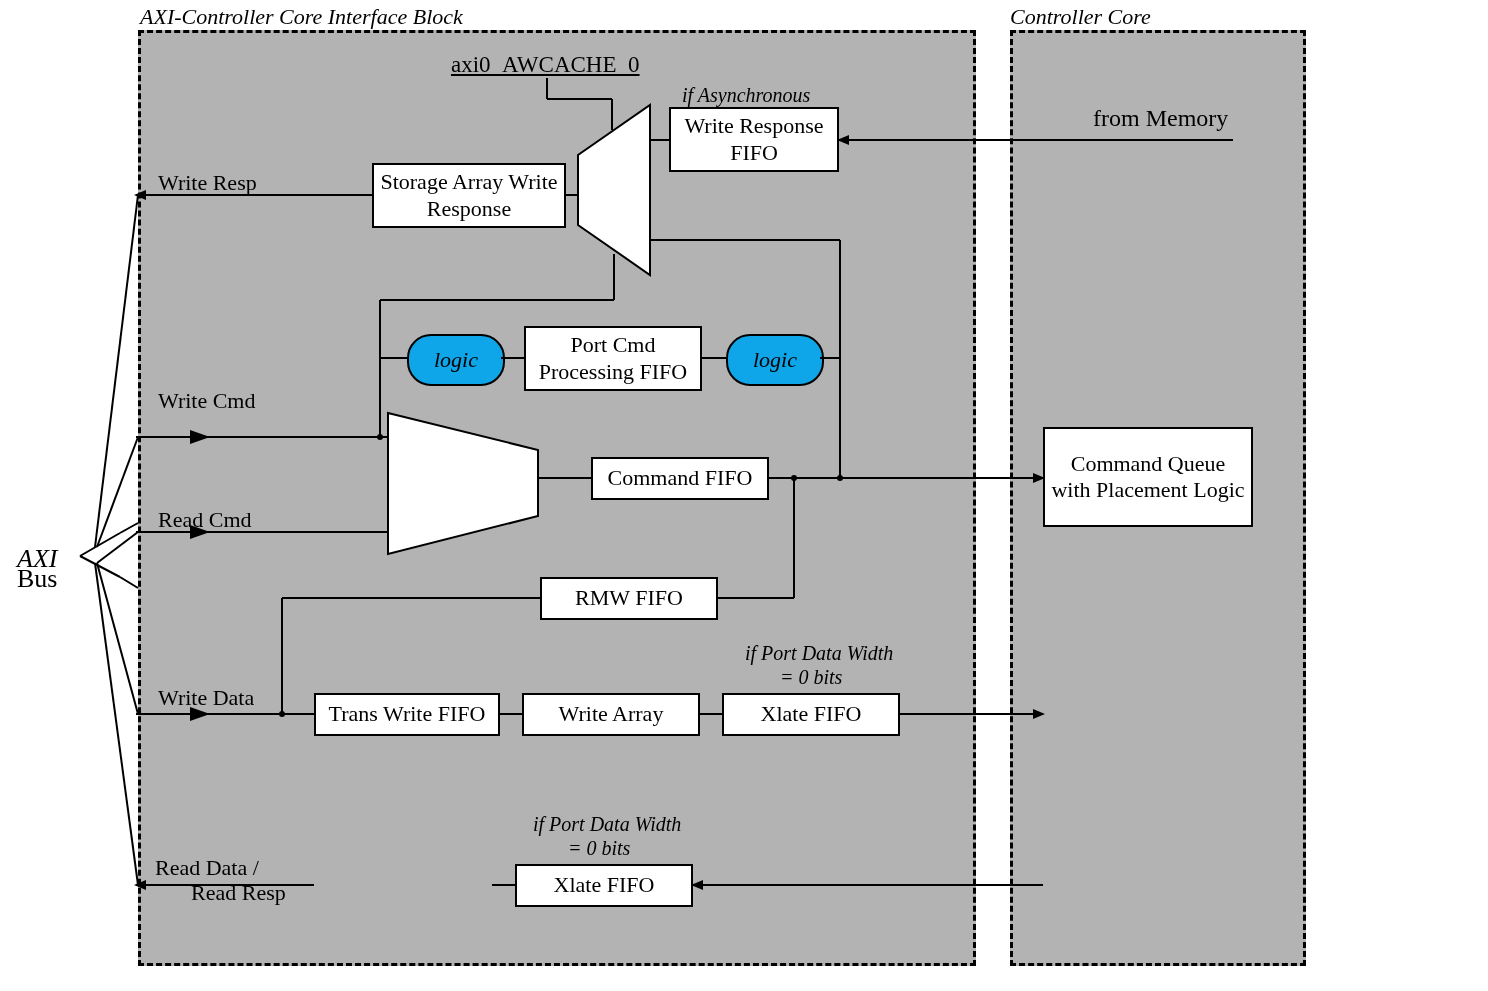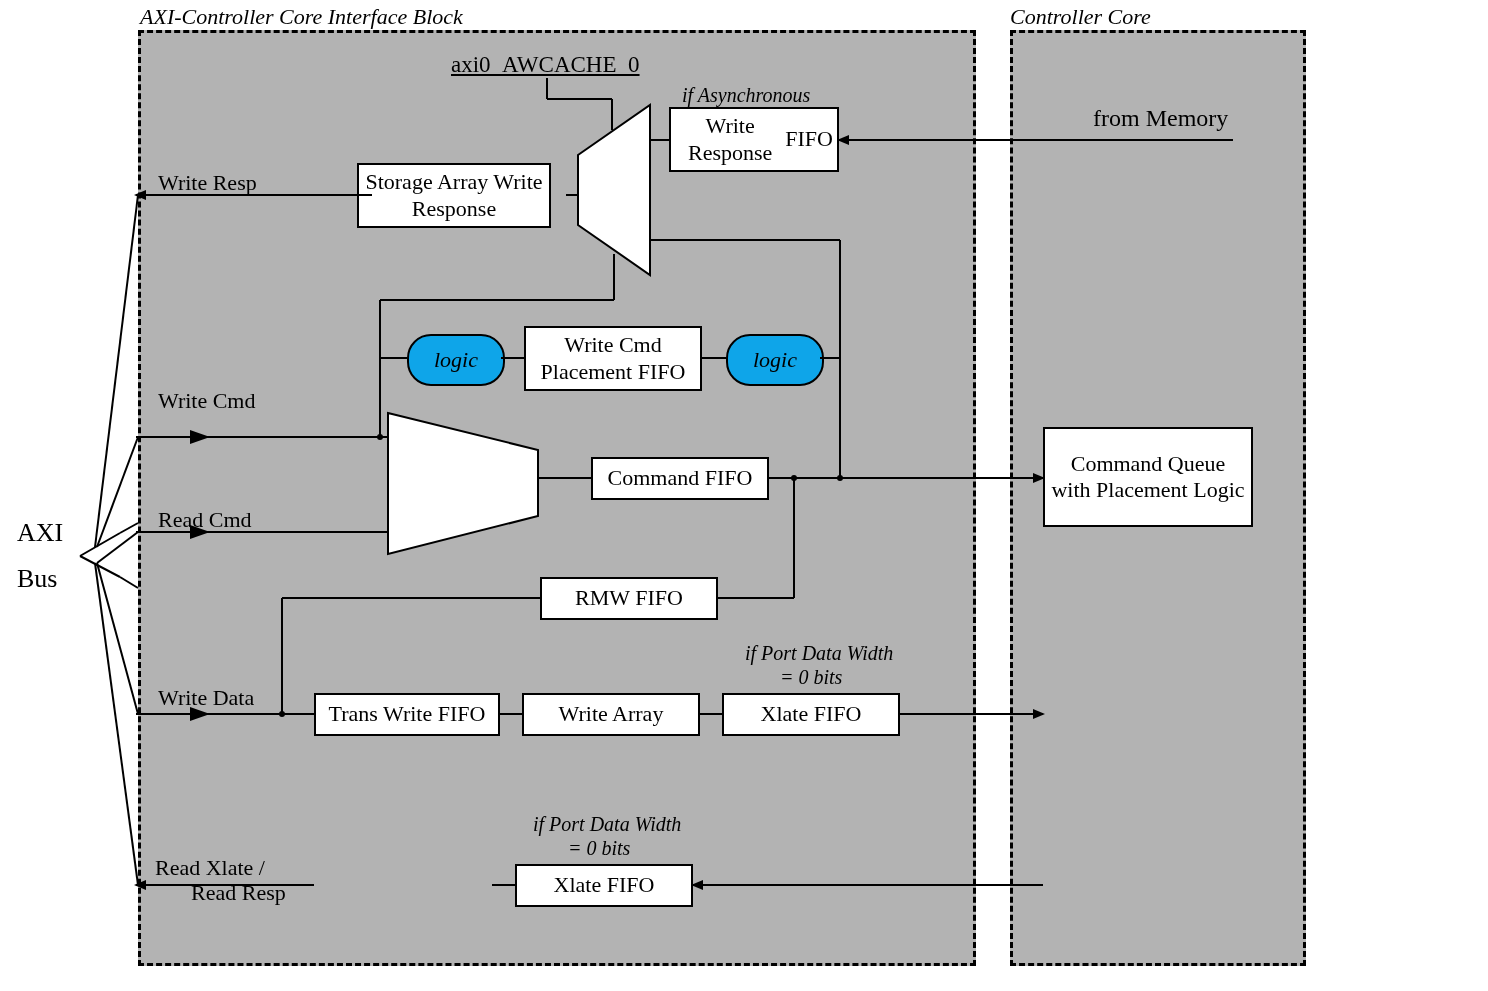--- a/index.html
+++ b/index.html
@@ -75,55 +75,55 @@
 <body>
 
 <div id="diagram">
 
   <div class="dashed-box" style="left:138px; top:30px; width:832px; height:930px;"></div>
   <div class="dashed-box" style="left:1010px; top:30px; width:290px; height:930px;"></div>
 
   <div class="title" style="left:140px; top:4px;">AXI-Controller Core Interface Block</div>
   <div class="title" style="left:1010px; top:4px;">Controller Core</div>
 
-  <div class="label" style="left:17px; top:518px; font-size:26px;">AXI</div>
+  <div class="label" style="left:17px; top:544px; font-size:26px;font-style:italic;">AXI</div>
   <div class="label" style="left:17px; top:564px; font-size:26px;">Bus</div>
 
   <div class="label" style="left:1093px; top:105px; font-size:24px;">from Memory</div>
 
   <div class="label" style="left:158px; top:170px;">Write Resp</div>
   <div class="label" style="left:158px; top:388px;">Write Cmd</div>
   <div class="label" style="left:158px; top:507px;">Read Cmd</div>
   <div class="label" style="left:158px; top:685px;">Write Data</div>
-  <div class="label" style="left:155px; top:855px;">Read Xlate /</div>
+  <div class="label" style="left:155px; top:855px;">Read Data /</div>
   <div class="label" style="left:155px; top:880px;margin-left:36px;">Read Resp</div>
 
   <div class="italic-label" style="left:682px; top:84px;">if Asynchronous</div>
   <div class="italic-label" style="left:745px; top:642px;">if Port Data Width</div>
   <div class="italic-label" style="left:780px; top:666px;">= 0 bits</div>
   <div class="italic-label" style="left:533px; top:813px;">if Port Data Width</div>
   <div class="italic-label" style="left:568px; top:837px;">= 0 bits</div>
 
   <div class="label underline" style="left:451px; top:52px; font-size:23px;">axi0_AWCACHE_0</div>
 
-  <div class="block" style="left:357px; top:163px; width:194px; height:65px;justify-content:center;">
+  <div class="block" style="left:372px; top:163px; width:194px; height:65px;justify-content:center;">
     <span>Storage Array Write Response</span>
   </div>
 
-  <div class="block" style="left:669px; top:107px; width:170px; height:65px; flex-direction:row;">
+  <div class="block" style="left:669px; top:107px; width:170px; height:65px; flex-direction:column;">
     <span>Write Response</span>
     <span>FIFO</span>
   </div>
 
   <div class="pill" style="left:407px; top:334px; width:94px; height:48px;">
     <span>logic</span>
   </div>
 
   <div class="block" style="left:524px; top:326px; width:178px; height:65px;">
-    <span>Write Cmd Placement FIFO</span>
+    <span>Port Cmd Processing FIFO</span>
   </div>
 
   <div class="pill" style="left:726px; top:334px; width:94px; height:48px;">
     <span>logic</span>
   </div>
 
   <div class="block" style="left:591px; top:457px; width:178px; height:43px;">
     <span>Command FIFO</span>
   </div>
 

